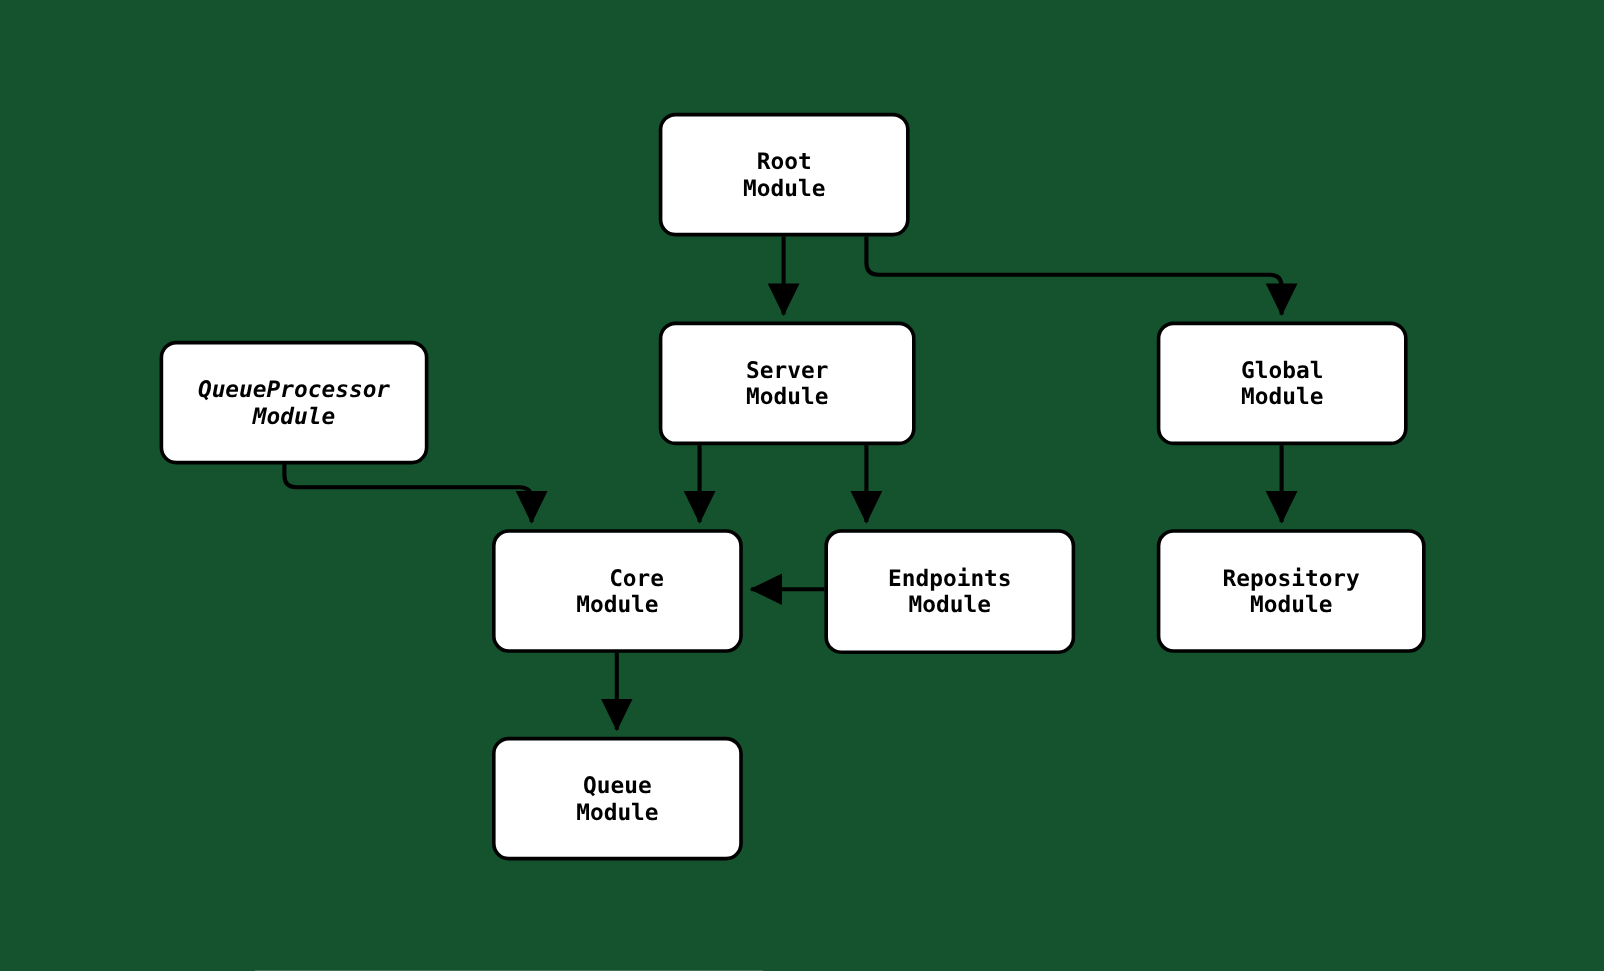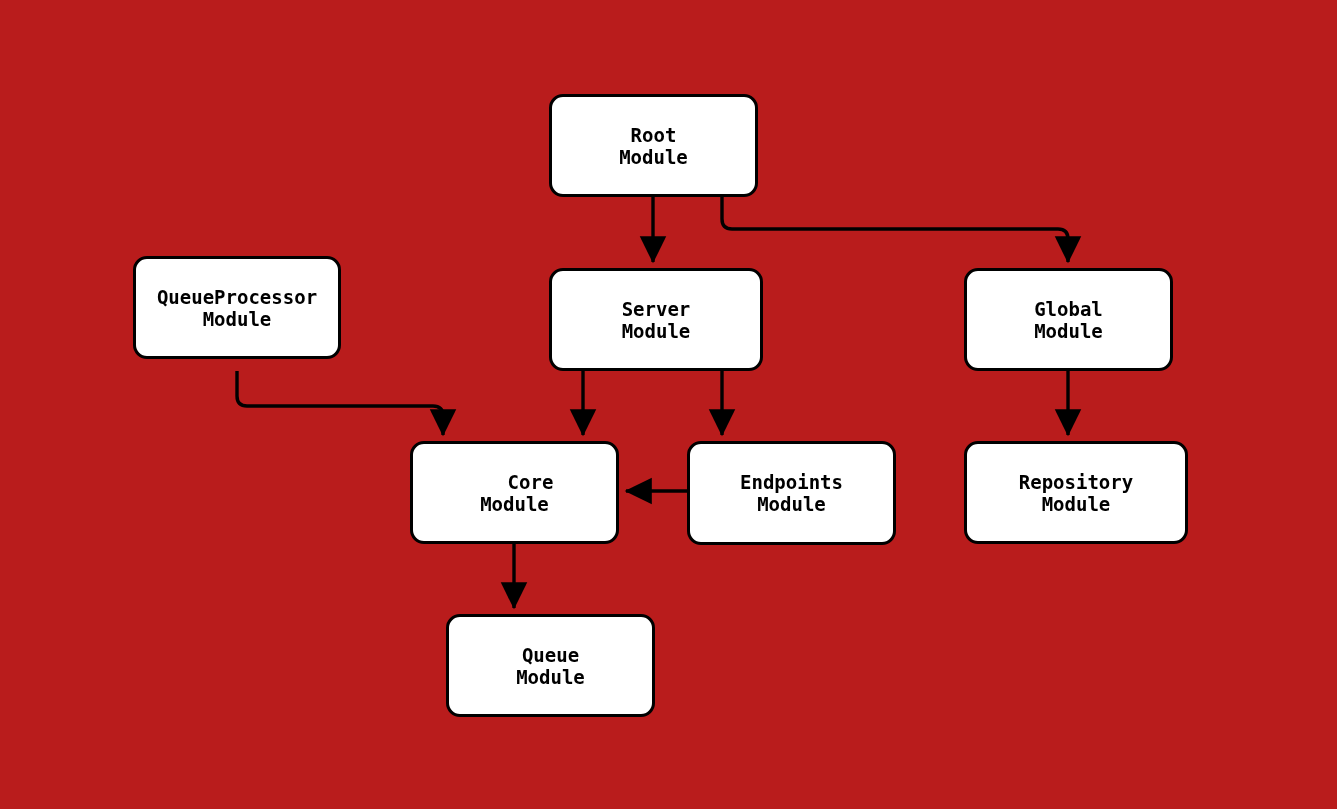--- a/index.html
+++ b/index.html
@@ -45,21 +45,21 @@
     line-height: 22px;
     color: #000000;
     text-align: center;
     white-space: pre;
     letter-spacing: 0px;
   }
 </style>
 </head>
 <body style="background: rgb(255, 255, 255);">
 
-<div id="diagram-root" style="background: #b91c1c;">
+<div id="diagram-root" style="background: #14532d;">
 
   <svg id="edge-layer" viewBox="0 0 1337 809" width="1337" height="809" aria-hidden="true">
     <defs>
       <marker id="arrowhead" markerWidth="9" markerHeight="9" refX="7.6" refY="4.5" orient="auto" markerUnits="strokeWidth">
         <path d="M 0 0.6 L 8 4.5 L 0 8.4 z" fill="#000000"></path>
       </marker>
     </defs>
 
     <g fill="none" stroke="#000000" stroke-width="3.4" stroke-linecap="butt" stroke-linejoin="round">
 
@@ -80,21 +80,21 @@
       <path d="M 514 544 L 514 608" marker-end="url(#arrowhead)"></path>
 
     </g>
   </svg>
 
   <div class="node" style="left: 549px; top: 94px; width: 209px; height: 103px; border-color: rgb(0, 0, 0);">
     <div class="node-label" style="color: rgb(0, 0, 0);">Root</div>
     <div class="node-label" style="color: rgb(0, 0, 0);">Module</div>
   </div>
 
-  <div class="node" style="left: 133px; top: 256px; width: 208px; height: 103px; border-color: rgb(0, 0, 0);">
+  <div class="node" style="left: 133px; top: 284px; width: 224px; height: 103px; border-color: rgb(0, 0, 0); font-style: italic;">
     <div class="node-label" style="color: rgb(0, 0, 0);">QueueProcessor</div>
     <div class="node-label" style="color: rgb(0, 0, 0);">Module</div>
   </div>
 
   <div class="node" style="left: 549px; top: 268px; width: 214px; height: 103px; border-color: rgb(0, 0, 0);">
     <div class="node-label" style="color: rgb(0, 0, 0);">Server</div>
     <div class="node-label" style="color: rgb(0, 0, 0);">Module</div>
   </div>
 
   <div class="node" style="left: 964px; top: 268px; width: 209px; height: 103px; border-color: rgb(0, 0, 0);">
@@ -110,18 +110,18 @@
   <div class="node" style="left: 687px; top: 441px; width: 209px; height: 104px; border-color: rgb(0, 0, 0);">
     <div class="node-label" style="color: rgb(0, 0, 0);">Endpoints</div>
     <div class="node-label" style="color: rgb(0, 0, 0);">Module</div>
   </div>
 
   <div class="node" style="left: 964px; top: 441px; width: 224px; height: 103px; border-color: rgb(0, 0, 0);">
     <div class="node-label" style="color: rgb(0, 0, 0);">Repository</div>
     <div class="node-label" style="color: rgb(0, 0, 0);">Module</div>
   </div>
 
-  <div class="node" style="left: 410px; top: 614px; width: 209px; height: 103px; border-color: rgb(0, 0, 0); margin-left: 36px;">
+  <div class="node" style="left: 410px; top: 614px; width: 209px; height: 103px; border-color: rgb(0, 0, 0);">
     <div class="node-label" style="color: rgb(0, 0, 0);">Queue</div>
     <div class="node-label" style="color: rgb(0, 0, 0);">Module</div>
   </div>
 
 </div>
 
 </body></html>

